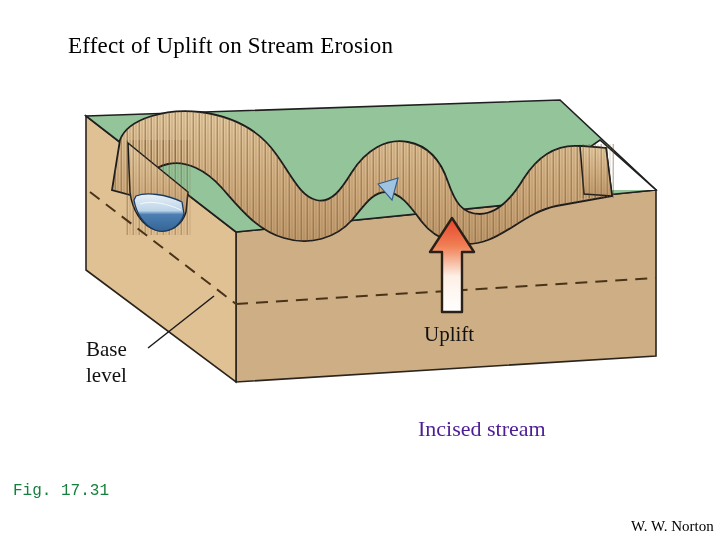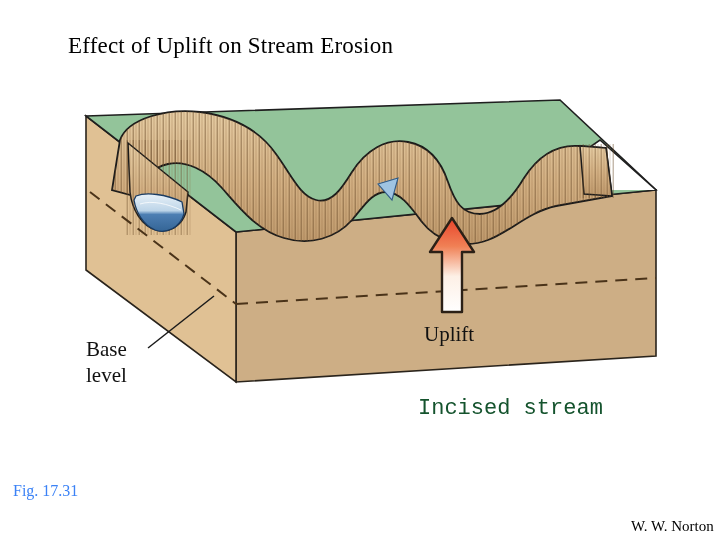--- a/index.html
+++ b/index.html
@@ -30,36 +30,36 @@
     font-family: "Liberation Serif", serif;
     font-size: 23px;
     line-height: 28px;
     white-space: nowrap;
     color: #000000;
     letter-spacing: 0.2px;
   }
   .caption-incised {
     position: absolute;
     left: 418px;
-    top: 396px;
-    font-family: Liberation Mono, monospace;
+    top: 416px;
+    font-family: Liberation Serif, serif;
     font-size: 22px;
     line-height: 26px;
     white-space: nowrap;
-    color: #14532d;
+    color: #4c1d95;
   }
   .fig-number {
     position: absolute;
     left: 13px;
     top: 481px;
-    font-family: Liberation Serif, serif;
+    font-family: Liberation Mono, monospace;
     font-size: 16px;
     line-height: 20px;
     white-space: nowrap;
-    color: #3b82f6;
+    color: #15803d;
   }
   .publisher {
     position: absolute;
     left: 631px;
     top: 517px;
     font-family: "Liberation Serif", serif;
     font-size: 15px;
     line-height: 18px;
     white-space: nowrap;
     color: #000000;

